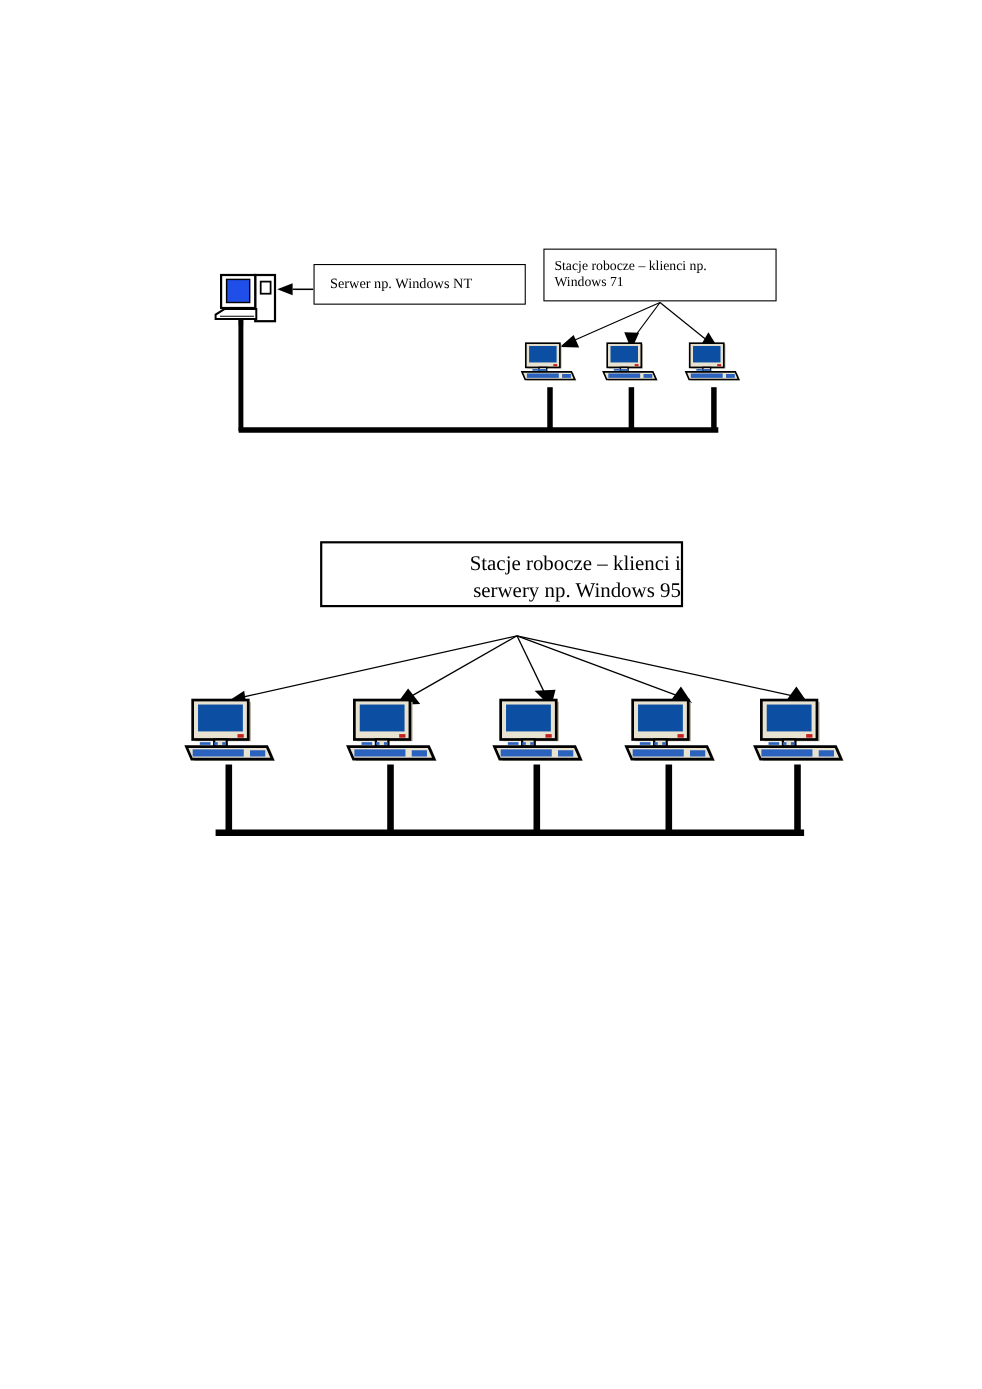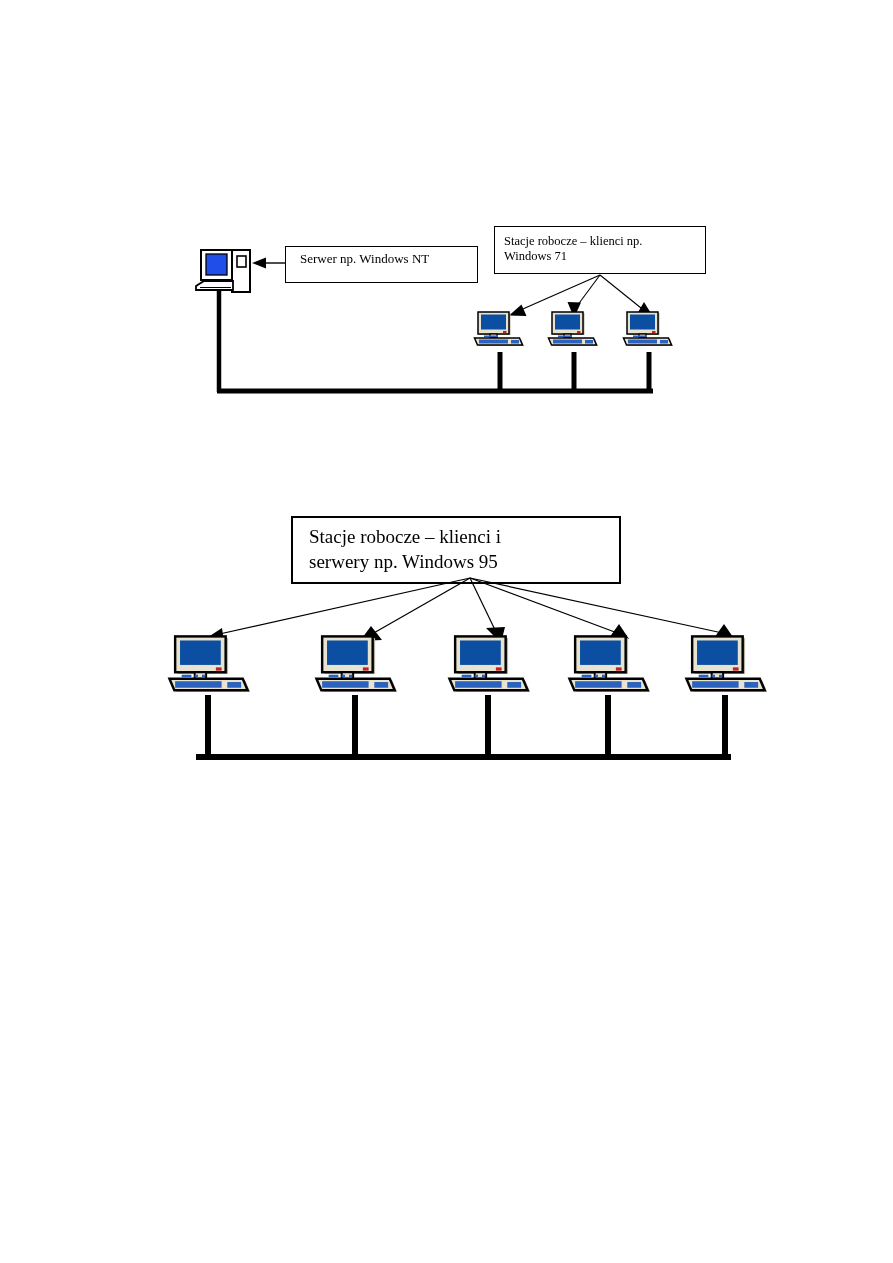--- a/index.html
+++ b/index.html
@@ -23,43 +23,44 @@
     box-sizing: border-box;
     border: 1px solid #000000;
     background: #ffffff;
     font-family: "Liberation Serif", serif;
     color: #000000;
     line-height: 1.22;
     white-space: pre-line;
   }
   #callout-server {
     left: 285px;
-    top: 246px;
+    top: 240px;
     width: 193px;
     height: 37px;
     font-size: 13px;
-    padding: 4px 0 0 14px;
+    padding: 9px 0 0 14px;
   }
   #callout-clients {
     left: 494px;
     top: 226px;
     width: 212px;
     height: 48px;
     font-size: 12.5px;
     padding: 7px 0 0 9px;
   }
   #callout-peers {
     left: 291px;
-    top: 516px;
+    top: 492px;
     width: 330px;
-    height: 68px;
+    height: 60px;
     border-width: 2px;
     font-size: 19px;
     line-height: 1.32;
     padding: 6px 0 0 16px;
+    text-align: right;
   }
 
   
   .overlay {
     position: absolute;
     left: 0;
     top: 0;
     width: 893px;
     height: 1263px;
     pointer-events: none;

